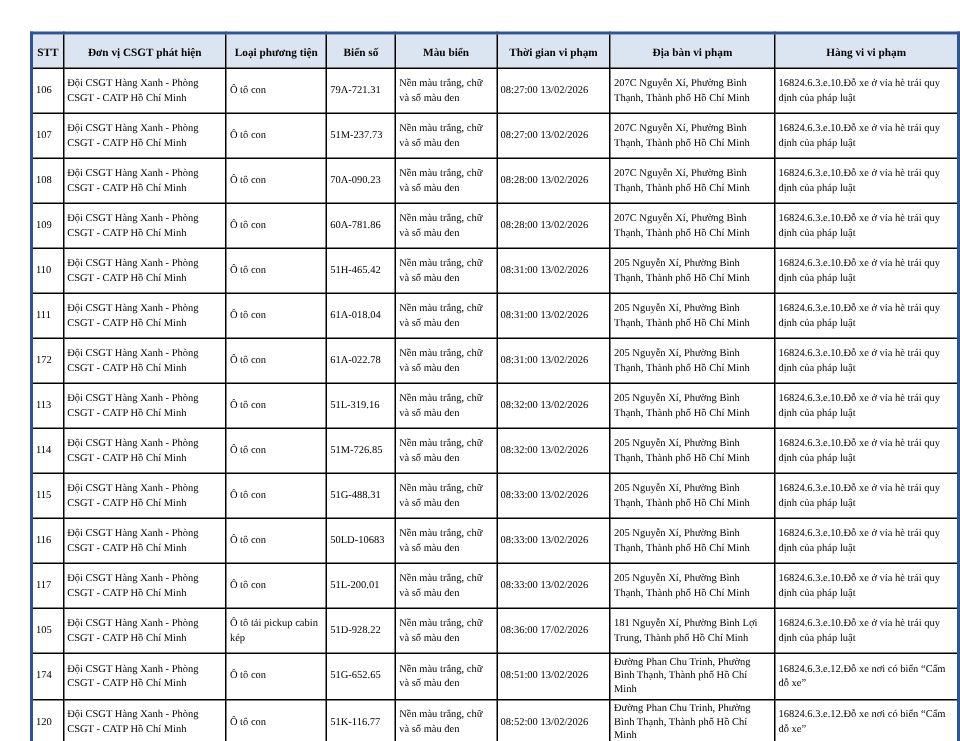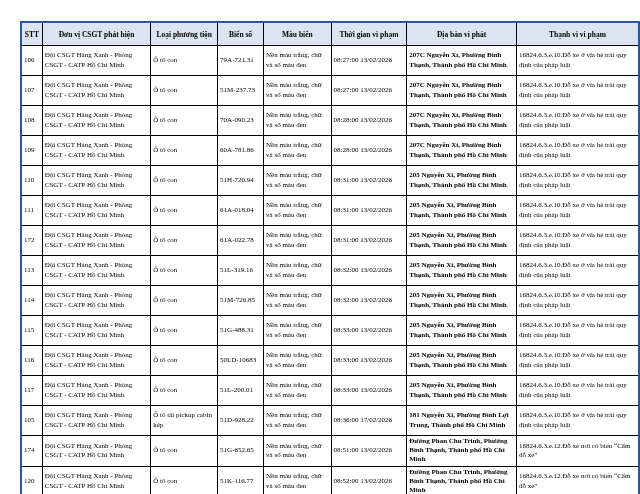--- a/index.html
+++ b/index.html
@@ -53,38 +53,38 @@
     color: #000000;
     background: #ffffff;
   }
   table.violations td.col-stt { text-align: left; }
   .col-stt         { width: 16px; }
   .col-unit        { width: 115px; }
   .col-vehicle     { width: 67px; }
   .col-plate       { width: 44px; }
   .col-plate_color { width: 69px; font-family: Liberation Serif, serif; }
   .col-time        { width: 76px; }
-  .col-location    { width: 116px; font-weight: bold; }
+  .col-location    { width: 116px; }
   .col-violation   { width: 126px; }
 </style>
 </head>
 <body>
 
 <div class="page">
   <table class="violations">
     <thead>
       <tr>
           <th class="col-stt">STT</th>
           <th class="col-unit">Đơn vị CSGT phát hiện</th>
           <th class="col-vehicle">Loại phương tiện</th>
           <th class="col-plate">Biển số</th>
           <th class="col-plate_color">Màu biển</th>
           <th class="col-time">Thời gian vi phạm</th>
-          <th class="col-location">Địa bàn vi phát</th>
-          <th class="col-violation">Thạnh vi vi phạm</th>
+          <th class="col-location">Địa bàn vi phạm</th>
+          <th class="col-violation">Hàng vi vi phạm</th>
         </tr>
     </thead>
     <tbody>
         <tr>
           <td class="col-stt">106</td>
           <td class="col-unit">Đội CSGT Hàng Xanh - Phòng CSGT - CATP Hồ Chí Minh</td>
           <td class="col-vehicle">Ô tô con</td>
           <td class="col-plate">79A-721.31</td>
           <td class="col-plate_color">Nền màu trắng, chữ và số màu đen</td>
           <td class="col-time">08:27:00 13/02/2026</td>
@@ -118,21 +118,21 @@
           <td class="col-plate">60A-781.86</td>
           <td class="col-plate_color">Nền màu trắng, chữ và số màu đen</td>
           <td class="col-time">08:28:00 13/02/2026</td>
           <td class="col-location">207C Nguyễn Xí, Phường Bình Thạnh, Thành phố Hồ Chí Minh</td>
           <td class="col-violation">16824.6.3.e.10.Đỗ xe ở vỉa hè trái quy định của pháp luật</td>
         </tr>
         <tr>
           <td class="col-stt">110</td>
           <td class="col-unit">Đội CSGT Hàng Xanh - Phòng CSGT - CATP Hồ Chí Minh</td>
           <td class="col-vehicle">Ô tô con</td>
-          <td class="col-plate">51H-720.94</td>
+          <td class="col-plate">51H-465.42</td>
           <td class="col-plate_color">Nền màu trắng, chữ và số màu đen</td>
           <td class="col-time">08:31:00 13/02/2026</td>
           <td class="col-location">205 Nguyễn Xí, Phường Bình Thạnh, Thành phố Hồ Chí Minh</td>
           <td class="col-violation">16824.6.3.e.10.Đỗ xe ở vỉa hè trái quy định của pháp luật</td>
         </tr>
         <tr>
           <td class="col-stt">111</td>
           <td class="col-unit">Đội CSGT Hàng Xanh - Phòng CSGT - CATP Hồ Chí Minh</td>
           <td class="col-vehicle">Ô tô con</td>
           <td class="col-plate">61A-018.04</td>

